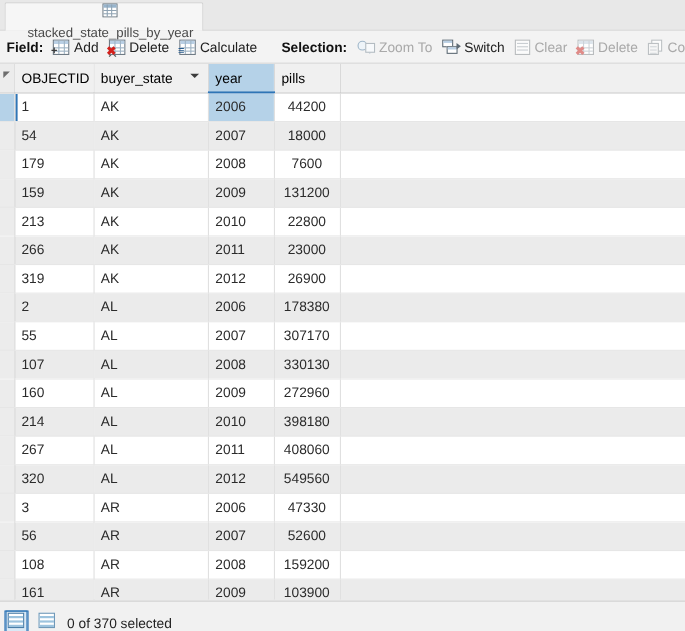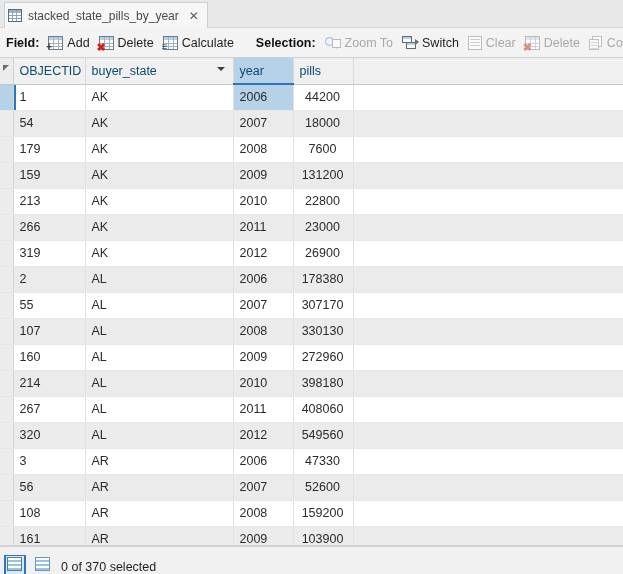--- a/index.html
+++ b/index.html
@@ -26,29 +26,30 @@
     display: flex;
     align-items: flex-end;
     padding-left: 4px;
     flex: 0 0 28px;
   }
   .tab {
     height: 26px;
     display: flex;
     align-items: center;
     gap: 6px;
-    padding: 0 8px 0 3px;
+    padding: 0 8px 0 20px;
     background: #f6f6f6;
     border: 1px solid #cfcfcf;
     border-bottom: none;
     border-radius: 2px 2px 0 0;
     font-size: 12px;
     color: #3d3d3d;
     position: relative;
     top: 1px;
+    flex-direction: column;
   }
   .tab-icon {
     width: 14px; height: 13px;
     display: inline-block;
     position: relative;
     flex: 0 0 14px;
   }
   .tab-label { white-space: nowrap; color: #4a4a4a; font-size: 12px; }
   .tab-close {
     font-size: 12px; color: #5a5a5a; margin-left: 4px;
@@ -193,35 +194,35 @@
     overflow: hidden;
     white-space: nowrap;
   }
   
   thead th {
     background: #f0f0f0;
     border-right: 1px solid #d9d9d9;
     border-bottom: 1px solid #c8c8c8;
     font-weight: normal;
     font-size: 12.5px;
-    color: #0c4a6e;
+    color: #000000;
     text-align: left;
     height: 21px;
     position: relative;
   }
   th .hlabel { padding-left: 6px; display: inline-block; }
   th.col-gutter { width: 13px; background: #ececec; border-right: 1px solid #d0d0d0; }
   th.col-gutter .corner-tri {
     position: absolute; left: 3px; top: 7px;
     width: 0; height: 0;
     border-left: 6px solid #6d6d6d;
     border-bottom: 6px solid transparent;
   }
   th.col-objectid { width: 72px; }
-  th.col-state { width: 148px; }
+  th.col-state { width: 104px; }
   th.col-year { width: 60px; }
   th.col-pills { width: 60px; }
   th.col-filler { width: 313px; border-right: none; }
 
   th.selected-col {
     background: #b5d2e8;
     border-bottom: 2px solid #2e75b6;
   }
   th .sort-mark {
     position: absolute; right: 8px; top: 9px;

